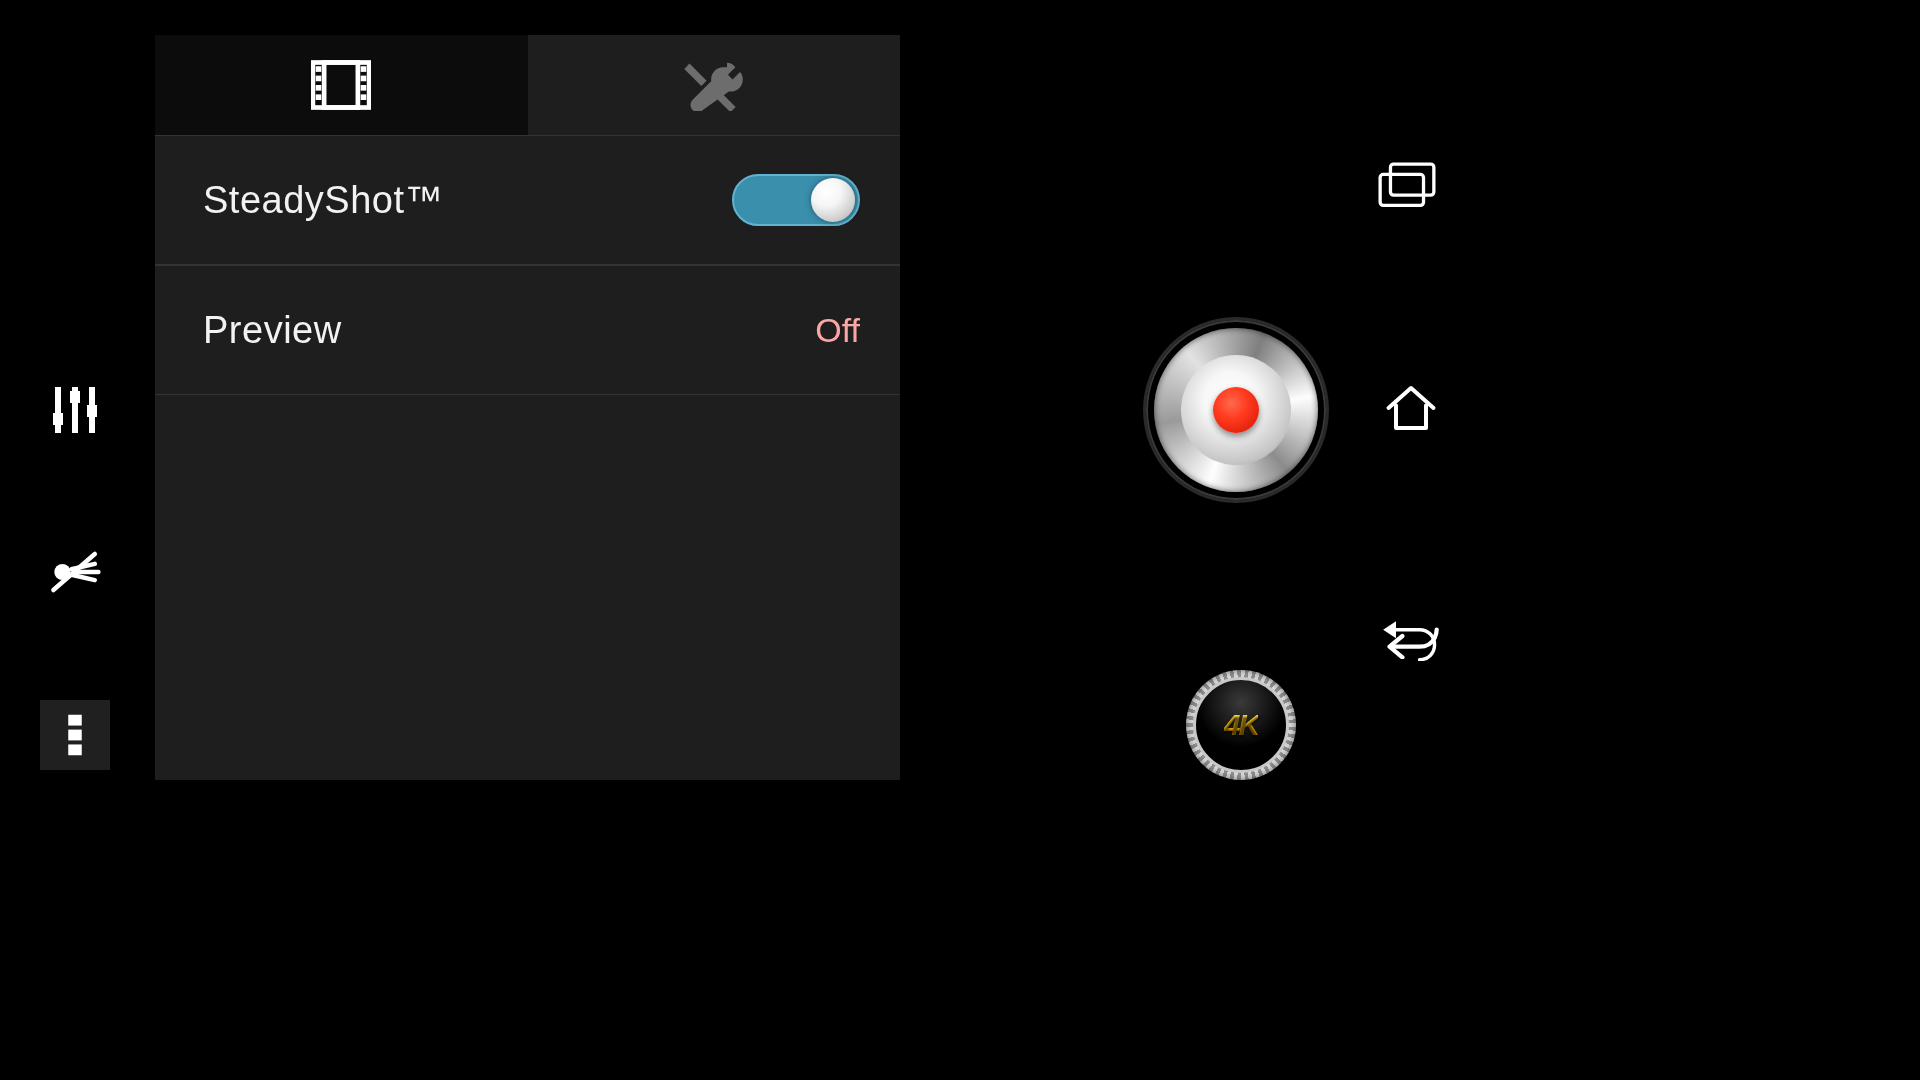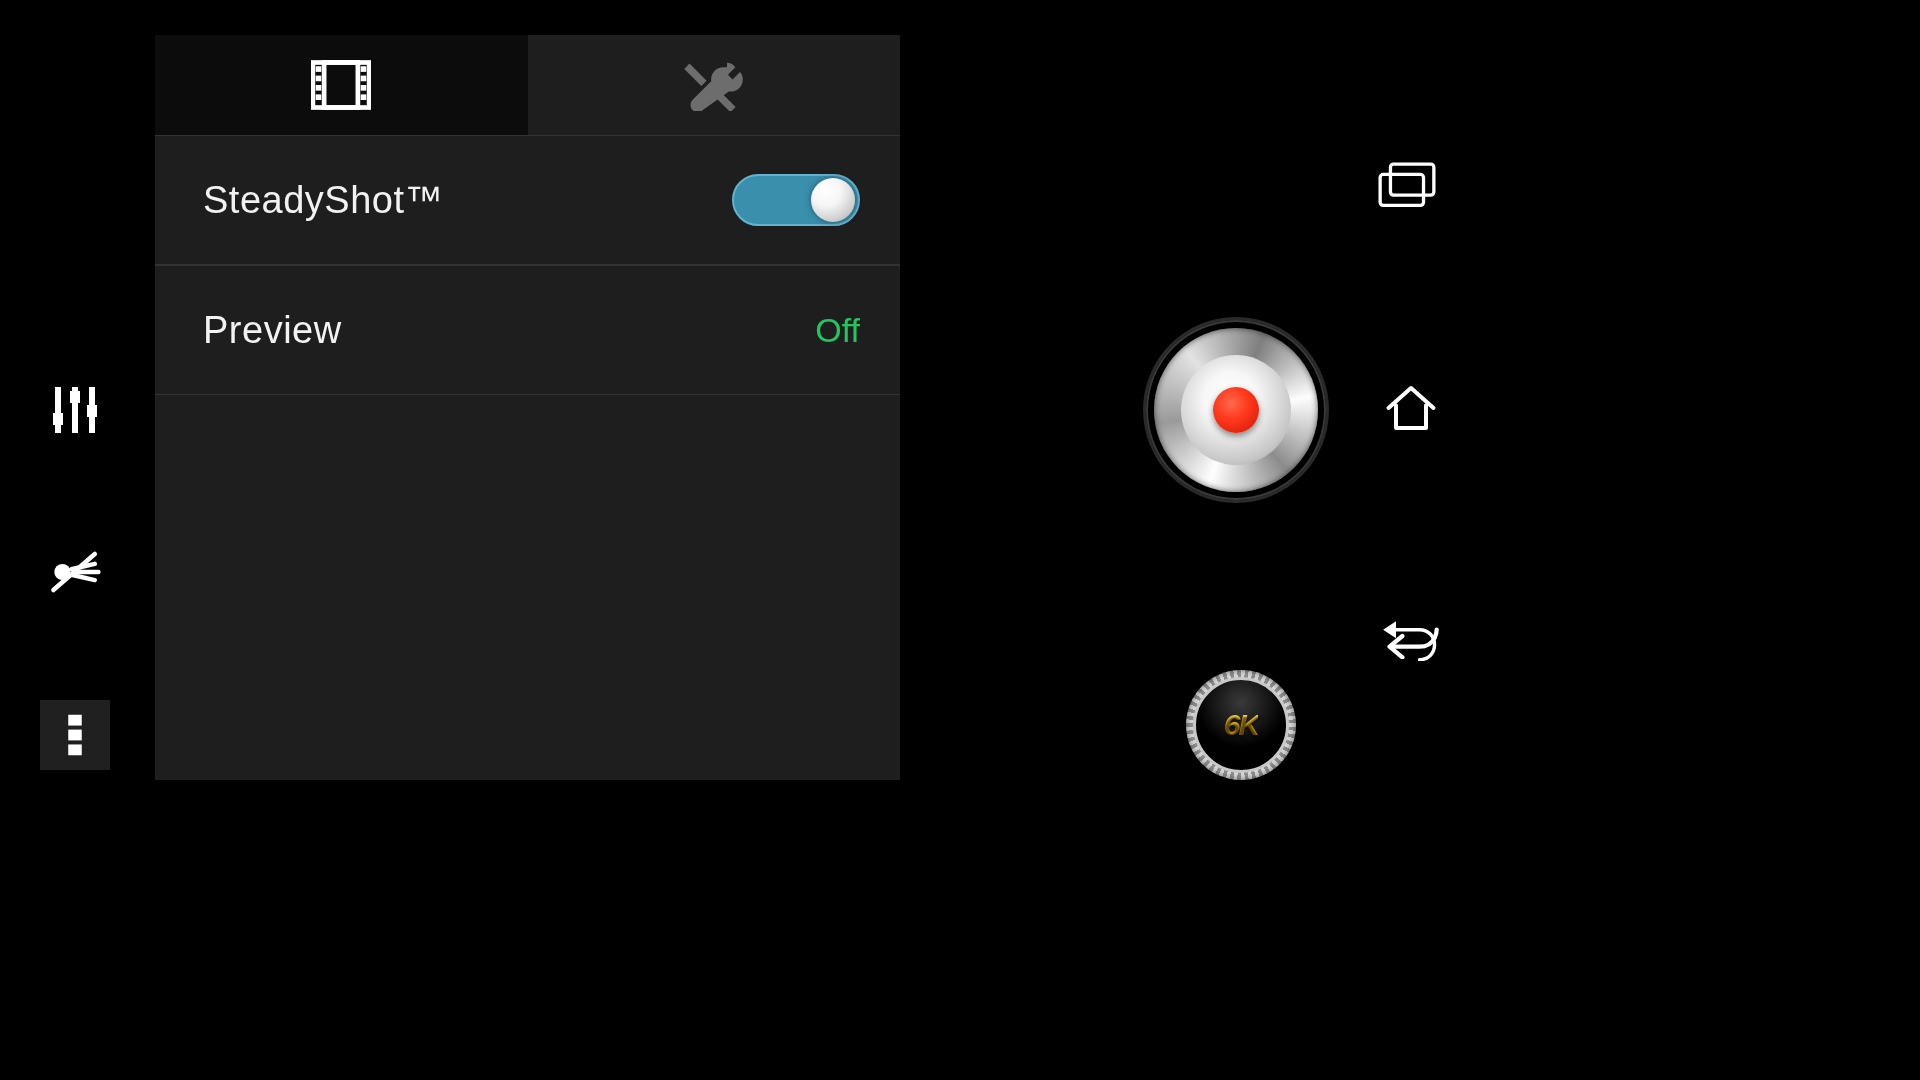--- a/index.html
+++ b/index.html
@@ -20,21 +20,21 @@
   .tabs { display:flex; height:100px; }
   .tab { flex:1; display:flex; align-items:center; justify-content:center; }
   .tab.active { background:#0c0c0c; }
   .tab svg { width:60px; height:52px; fill:#fff; }
   .tab.inactive svg { fill:#6d6d6d; }
 
   .row { height:130px; display:flex; align-items:center; justify-content:space-between;
          padding:0 40px 0 48px; border-bottom:1px solid #333; border-top:1px solid #333;}
   .row:first-of-type{border-top:none;}
   .row-label { font-size:38px; color:#f2f2f2; letter-spacing:.5px;text-align:center; }
-  .row-value { font-size:34px; color:#22c55e; }
+  .row-value { font-size:34px; color:#fca5a5; }
 
   
   .toggle { width:128px; height:52px; border-radius:26px; background:#3a8fad;
             border:2px solid #62b3cf; position:relative; }
   .toggle .knob { position:absolute; right:3px; top:2px; width:44px; height:44px; border-radius:50%;
                   background:radial-gradient(circle at 35% 30%, #fff 0%, #f6f6f6 35%, #cfcfcf 70%, #9d9d9d 100%);
                   box-shadow:0 0 6px rgba(0,0,0,.4); }
 
   
   .right-col { position:absolute; right:0; top:0; width:420px; height:100%; }
@@ -188,18 +188,18 @@
       </svg>
 
       <svg viewBox="0 0 56 36" style="position:absolute">
         <path d="M52 8 C52 8 52 24 36 24 L12 24" fill="none" stroke="#fff" stroke-width="4" stroke-linecap="round"></path>
         <path d="M20 14 L8 24 L20 34" fill="none" stroke="#fff" stroke-width="4" stroke-linecap="round" stroke-linejoin="round"></path>
       </svg>
     </div>
 
     <div class="mode-wrap">
       <div class="mode-inner">
-        <span class="mode-text">6K</span>
+        <span class="mode-text">4K</span>
       </div>
     </div>
 
   </div>
 </div>
 
 </body></html>

